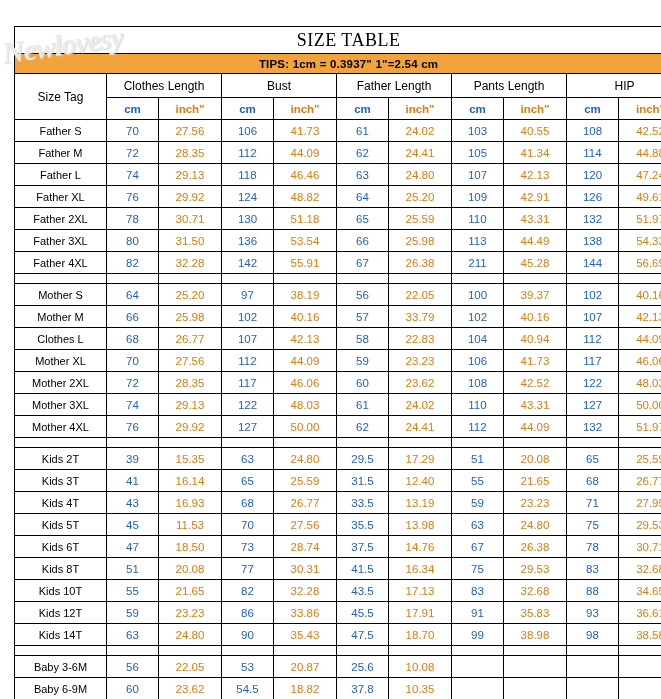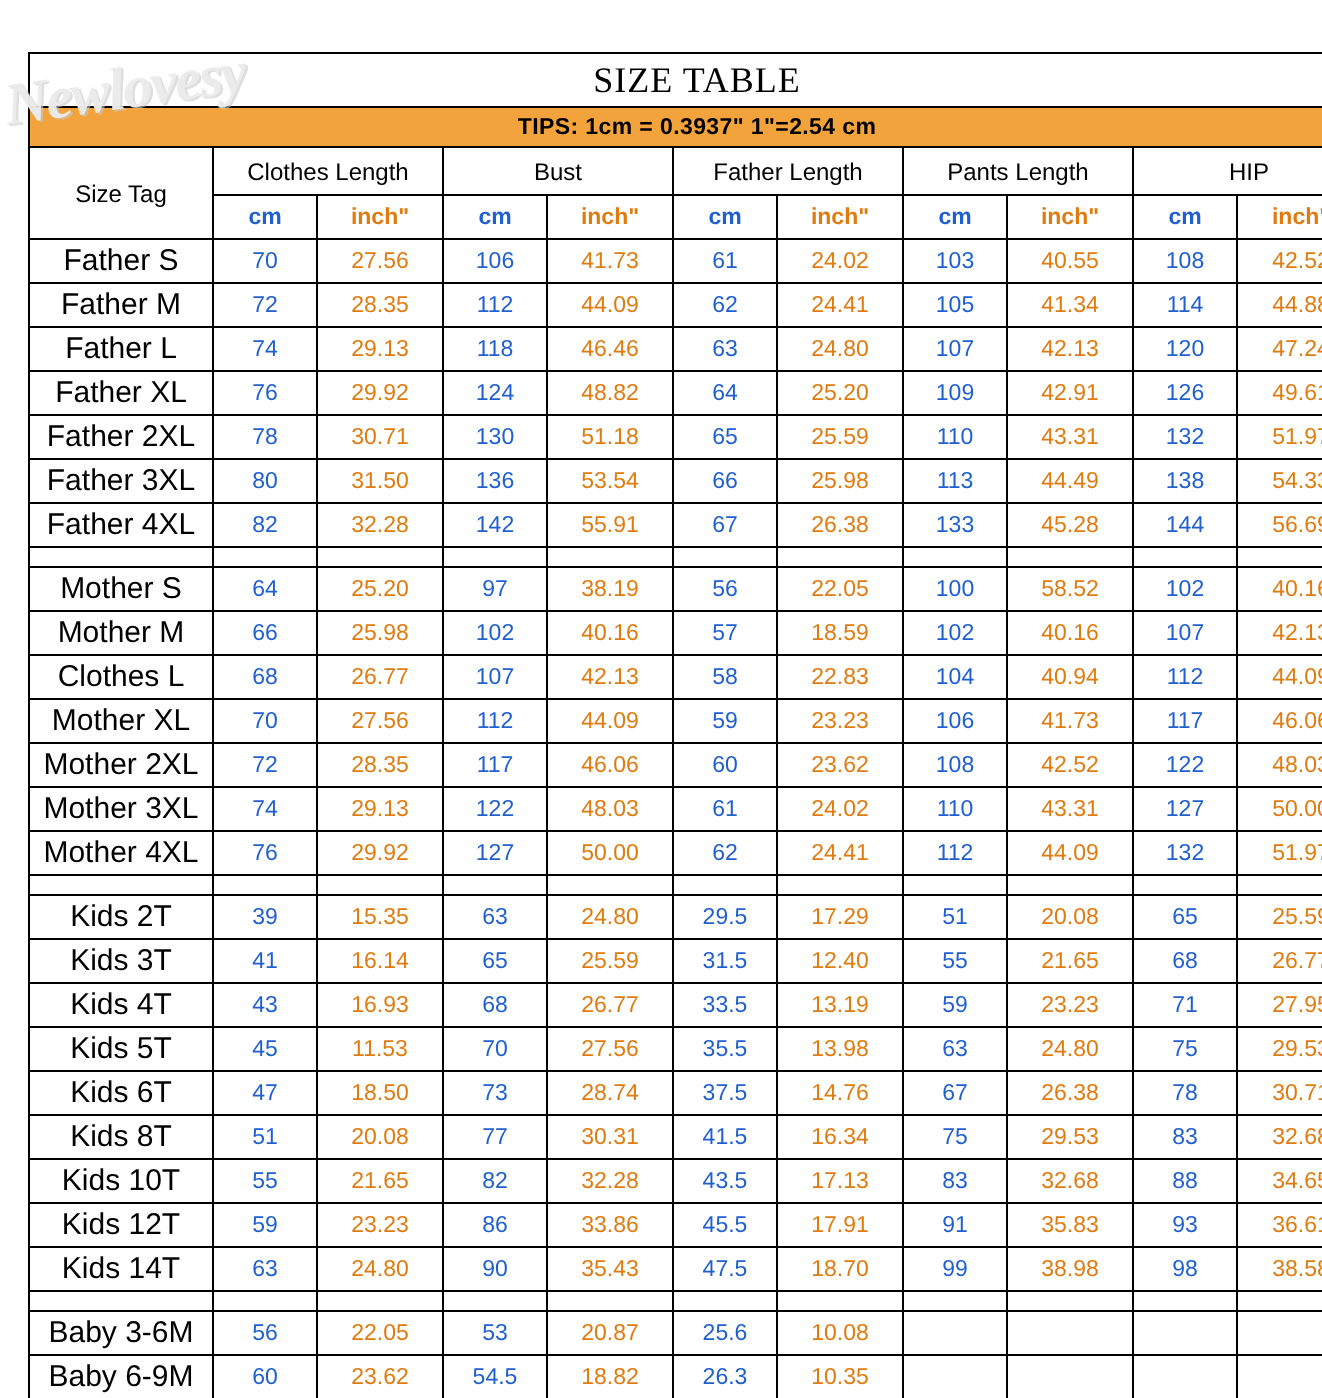--- a/index.html
+++ b/index.html
@@ -85,21 +85,21 @@
   .unit-inch {
     color: #e07b10;
     font-weight: bold;
     font-size: 11.5px;
     height: 21px !important;
   }
   .tag-cell {
     text-align: left;
     padding-left: 5px;
     color: #000;
-    font-size: 15px;
+    font-size: 11px;
   }
   .cm-cell {
     color: #1f5fd0;
     font-size: 11.5px;
   }
   .in-cell {
     color: #e07b10;
     font-size: 11.5px;
   }
   .spacer-row td {
@@ -241,21 +241,21 @@
         <td class="in-cell">54.33</td>
       </tr>
       <tr>
         <td class="tag-cell">Father 4XL</td>
         <td class="cm-cell">82</td>
         <td class="in-cell">32.28</td>
         <td class="cm-cell">142</td>
         <td class="in-cell">55.91</td>
         <td class="cm-cell">67</td>
         <td class="in-cell">26.38</td>
-        <td class="cm-cell">133</td>
+        <td class="cm-cell">211</td>
         <td class="in-cell">45.28</td>
         <td class="cm-cell">144</td>
         <td class="in-cell">56.69</td>
       </tr>
 
       <tr class="spacer-row">
         <td class="blank"></td>
           <td class="blank"></td>
           <td class="blank"></td>
         <td class="blank"></td>
@@ -270,32 +270,32 @@
 
       <tr>
         <td class="tag-cell">Mother S</td>
         <td class="cm-cell">64</td>
         <td class="in-cell">25.20</td>
         <td class="cm-cell">97</td>
         <td class="in-cell">38.19</td>
         <td class="cm-cell">56</td>
         <td class="in-cell">22.05</td>
         <td class="cm-cell">100</td>
-        <td class="in-cell">58.52</td>
+        <td class="in-cell">39.37</td>
         <td class="cm-cell">102</td>
         <td class="in-cell">40.16</td>
       </tr>
       <tr>
         <td class="tag-cell">Mother M</td>
         <td class="cm-cell">66</td>
         <td class="in-cell">25.98</td>
         <td class="cm-cell">102</td>
         <td class="in-cell">40.16</td>
         <td class="cm-cell">57</td>
-        <td class="in-cell">18.59</td>
+        <td class="in-cell">33.79</td>
         <td class="cm-cell">102</td>
         <td class="in-cell">40.16</td>
         <td class="cm-cell">107</td>
         <td class="in-cell">42.13</td>
       </tr>
       <tr>
         <td class="tag-cell">Clothes L</td>
         <td class="cm-cell">68</td>
         <td class="in-cell">26.77</td>
         <td class="cm-cell">107</td>
@@ -518,21 +518,21 @@
         <td class="in-cell"></td>
         <td class="cm-cell"></td>
         <td class="in-cell"></td>
       </tr>
       <tr>
         <td class="tag-cell">Baby 6-9M</td>
         <td class="cm-cell">60</td>
         <td class="in-cell">23.62</td>
         <td class="cm-cell">54.5</td>
         <td class="in-cell">18.82</td>
-        <td class="cm-cell">26.3</td>
+        <td class="cm-cell">37.8</td>
         <td class="in-cell">10.35</td>
         <td class="cm-cell"></td>
         <td class="in-cell"></td>
         <td class="cm-cell"></td>
         <td class="in-cell"></td>
       </tr>
 
     </tbody>
   </table>
 </div>

